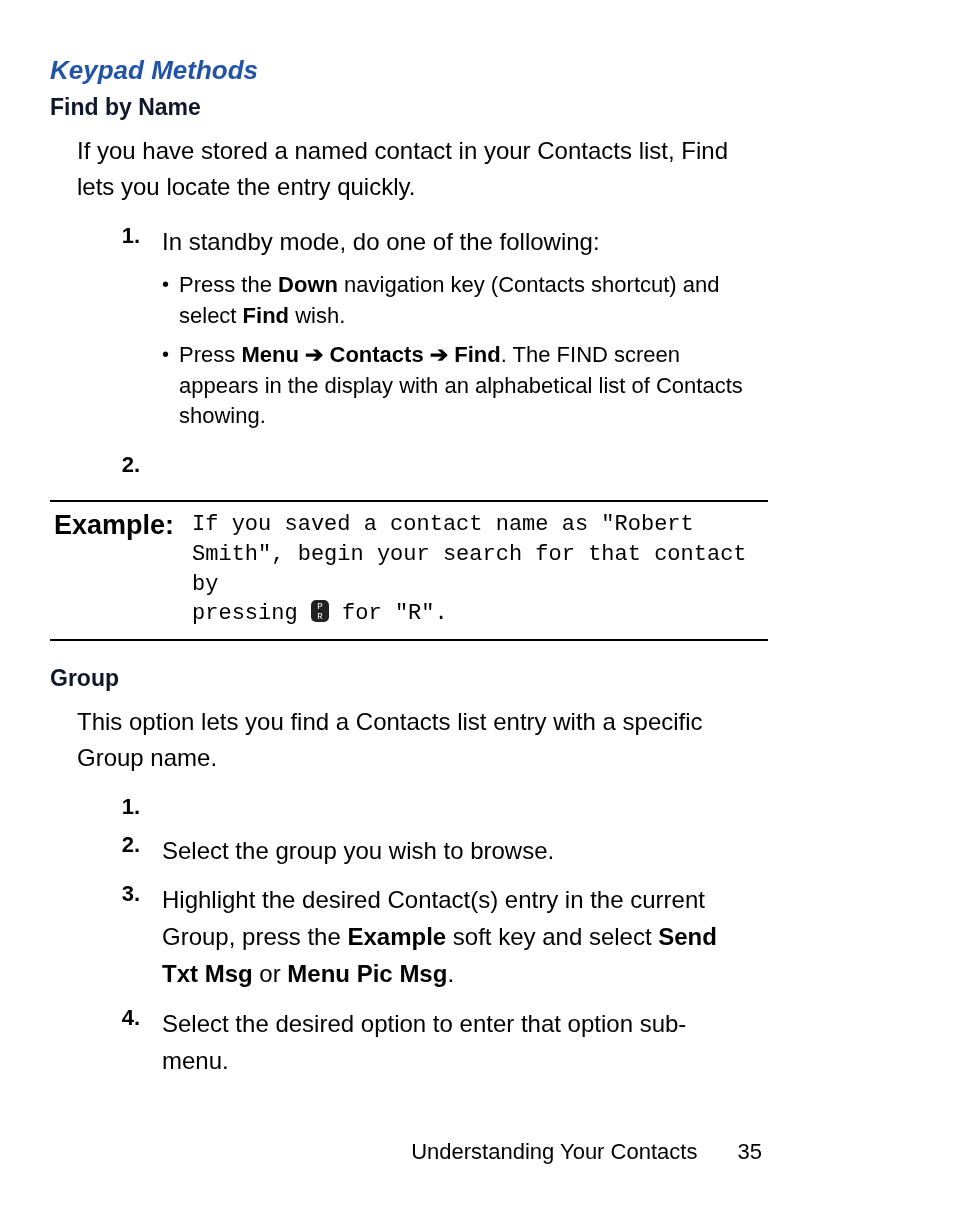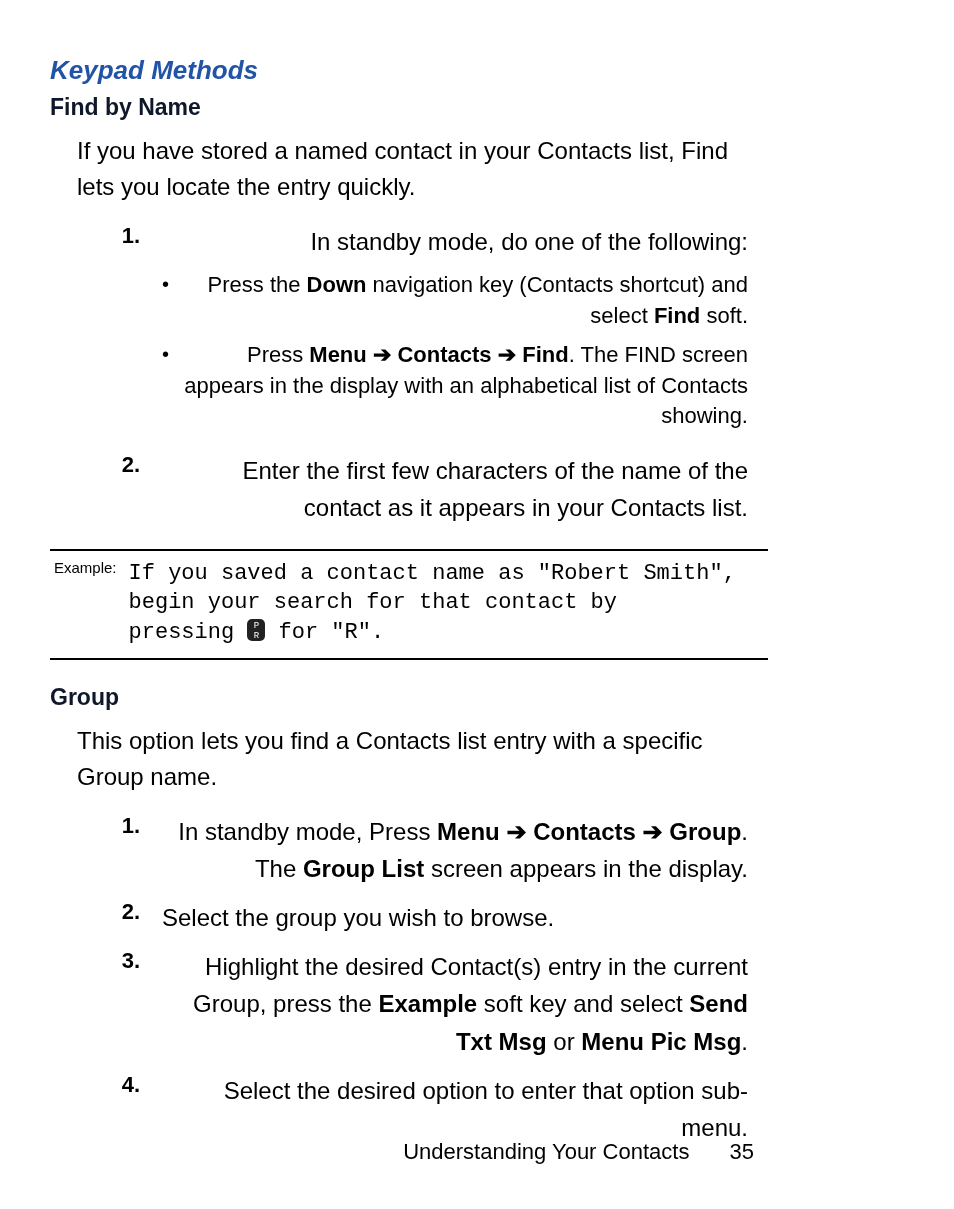--- a/index.html
+++ b/index.html
@@ -59,21 +59,20 @@
     margin-left: 56px;
     margin-right: 22px;
     flex-shrink: 0;
     font-family: "Arial Narrow", Arial, sans-serif;
     font-stretch: condensed;
   }
   .li-body {
     font-size: 24px;
     line-height: 1.55;
     padding-right: 20px;
-    text-align: right;
   }
   ul.bullets {
     list-style: none;
     padding: 0;
     margin: 10px 0 0 0;
   }
   ul.bullets > li {
     display: flex;
     align-items: flex-start;
     margin-bottom: 8px;
@@ -97,23 +96,23 @@
     border-top: 2px solid #000;
     border-bottom: 2px solid #000;
     margin: 22px 0 24px 0;
     padding: 8px 4px 10px 4px;
   }
   .example-row {
     display: flex;
     align-items: flex-start;
   }
   .example-label {
-    font-weight: normal;
-    font-size: 15px;
-    margin-right: 12px;
+    font-weight: bold;
+    font-size: 27px;
+    margin-right: 18px;
     font-family: "Arial Narrow", Arial, sans-serif;
     font-stretch: condensed;
   }
   .example-text {
     font-size: 22px;
     line-height: 1.35;
     font-family: Liberation Mono, monospace;
     font-stretch: condensed;
   }
   .key-icon {
@@ -128,21 +127,21 @@
     text-align: center;
     padding-top: 2px;
     vertical-align: middle;
     box-sizing: border-box;
     position: relative;
     top: -2px;
   }
   .footer {
     position: absolute;
     bottom: 44px;
-    right: 64px;
+    right: 56px;
     font-size: 22px;
     font-family: "Arial Narrow", Arial, sans-serif;
     font-stretch: condensed;
   }
   .footer .pagenum {
     margin-left: 34px;
   }
 </style>
 </head>
 <body>
@@ -157,60 +156,54 @@
 
   <ol class="numlist">
     <li>
       <span class="num">1.</span>
       <div class="li-body">
         <span>In standby mode, do one of the following:</span>
         <ul class="bullets">
           <li>
             <span class="bullet-dot">•</span>
             <span class="bullet-body">
-              <span>Press the </span><span class="bold">Down</span><span> navigation key (Contacts shortcut) and select </span><span class="bold">Find</span><span> soft.</span>
+              <span>Press the </span><span class="bold">Down</span><span> navigation key (Contacts shortcut) and select </span><span class="bold">Find</span><span> wish.</span>
             </span>
           </li>
           <li>
             <span class="bullet-dot">•</span>
             <span class="bullet-body">
               <span>Press </span><span class="bold">Menu</span><span class="arrow"> ➔ </span><span class="bold">Contacts</span><span class="arrow"> ➔ </span><span class="bold">Find</span><span>. The FIND screen appears in the display with an alphabetical list of Contacts showing.</span>
             </span>
           </li>
         </ul>
       </div>
     </li>
     <li>
       <span class="num">2.</span>
-      <div class="li-body">
-        <span>Enter the first few characters of the name of the contact as it appears in your Contacts list.</span>
-      </div>
     </li>
   </ol>
 
   <div class="example-box">
     <div class="example-row">
       <span class="example-label">Example:</span>
       <div class="example-text">
         <span>If you saved a contact name as "Robert Smith", begin your search for that contact by</span><br>
         <span>pressing </span><span class="key-icon"><span>P</span><br><span>R</span></span><span> for "R".</span>
       </div>
     </div>
   </div>
 
   <div class="subsection-title">Group</div>
 
   <div class="body-text">This option lets you find a Contacts list entry with a specific Group name.</div>
 
   <ol class="numlist">
     <li>
       <span class="num">1.</span>
-      <div class="li-body">
-        <span>In standby mode, Press </span><span class="bold narrow">Menu</span><span class="arrow narrow"> ➔ </span><span class="bold narrow">Contacts</span><span class="arrow narrow"> ➔ </span><span class="bold narrow">Group</span><span>. The </span><span class="bold narrow">Group List</span><span> screen appears in the display.</span>
-      </div>
     </li>
     <li>
       <span class="num">2.</span>
       <div class="li-body">
         <span>Select the group you wish to browse.</span>
       </div>
     </li>
     <li>
       <span class="num">3.</span>
       <div class="li-body">

